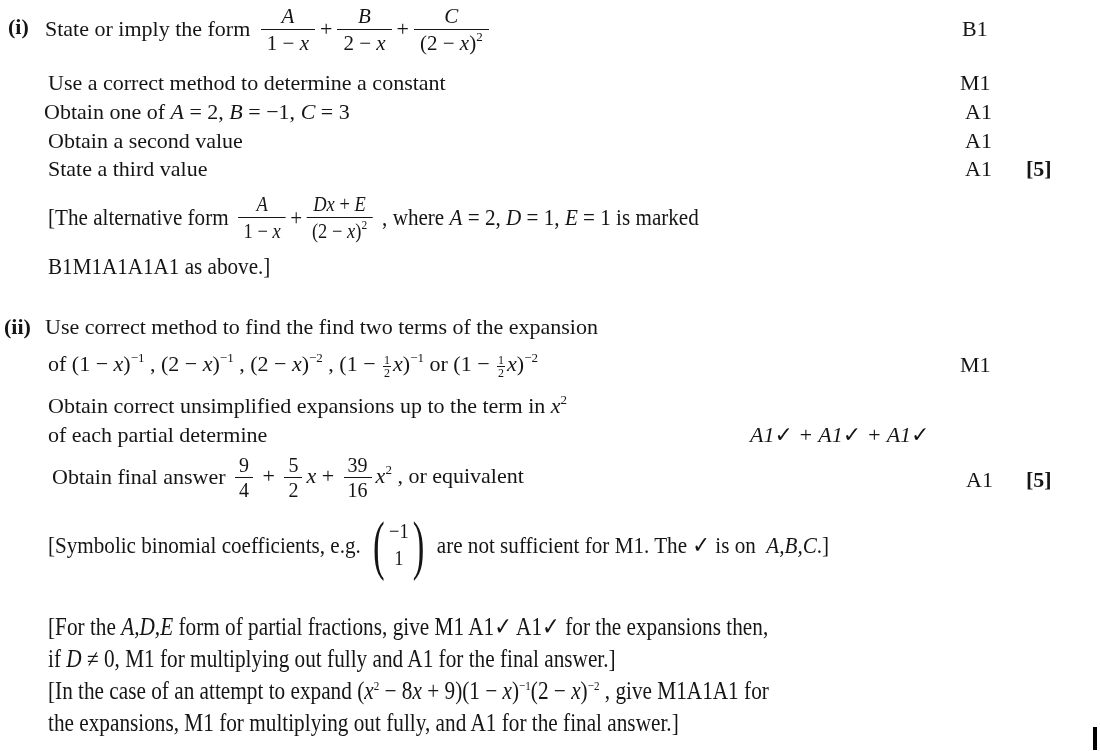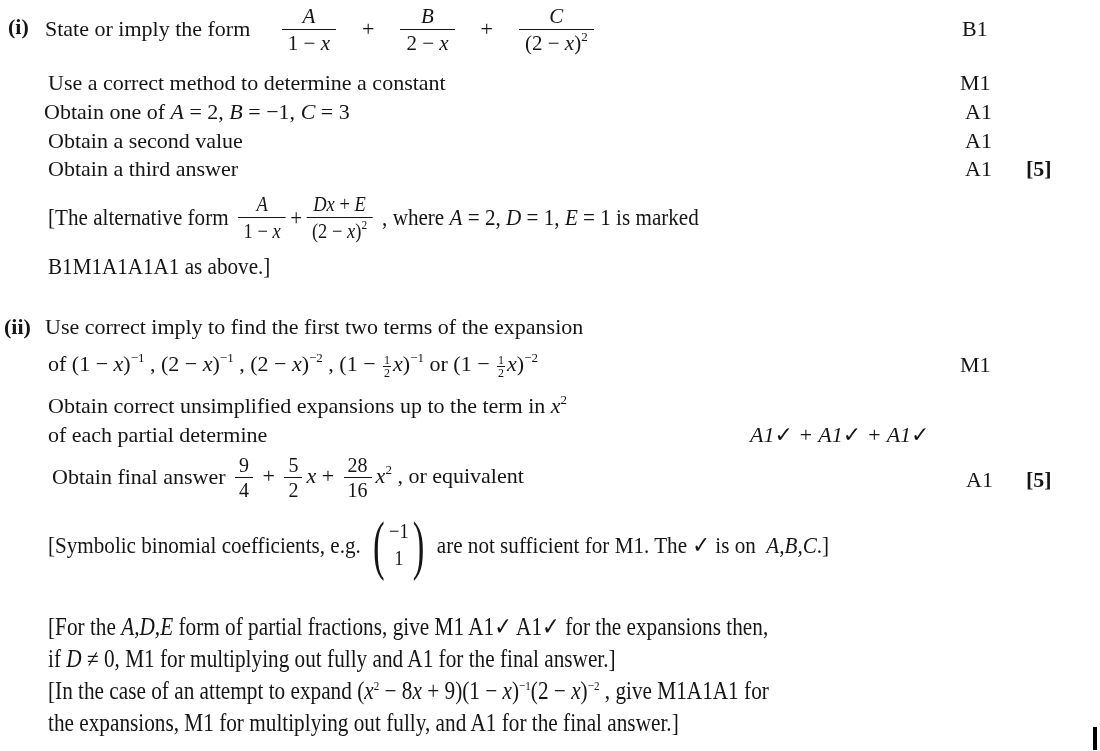--- a/index.html
+++ b/index.html
@@ -35,21 +35,21 @@
   .bcol{display:inline-flex;flex-direction:column;align-items:center;font-size:21px;line-height:27px;}
   .caret{position:absolute;left:1093px;top:727px;width:4px;height:23px;background:#000;}
 </style>
 </head>
 <body>
 
 <div class="page">
 
   <div class="row bold" style="left:8px;top:14px;">(i)</div>
 
-  <div class="row frow" style="left:45px;top:0;height:58px;gap:21px;">
+  <div class="row frow" style="left:45px;top:0;height:58px;">
     <span>State or imply the form </span>
     <span class="frac">
       <span class="fnum"><span class="it">A</span></span>
       <span class="fden"><span>1 − </span><span class="it">x</span></span>
     </span>
     <span>+</span>
     <span class="frac">
       <span class="fnum"><span class="it">B</span></span>
       <span class="fden"><span>2 − </span><span class="it">x</span></span>
     </span>
@@ -63,55 +63,55 @@
 
   <div class="row" style="left:48px;top:70px;">Use a correct method to determine a constant</div>
   <div class="row" style="left:960px;top:70px;">M1</div>
 
   <div class="row" style="left:44px;top:99px;"><span>Obtain one of </span><span class="it">A</span><span> = 2, </span><span class="it">B</span><span> = −1, </span><span class="it">C</span><span> = 3</span></div>
   <div class="row" style="left:965px;top:99px;">A1</div>
 
   <div class="row" style="left:48px;top:128px;text-align:center;">Obtain a second value</div>
   <div class="row" style="left:965px;top:128px;">A1</div>
 
-  <div class="row" style="left:48px;top:156px;">Obtain a third answer</div>
+  <div class="row" style="left:48px;top:156px;">State a third value</div>
   <div class="row" style="left:965px;top:156px;">A1</div>
   <div class="row bold" style="left:1026px;top:156px;">[5]</div>
 
   <div class="row frow cond" style="left:48px;top:188px;height:58px;">
     <span>[The alternative form </span>
     <span class="frac">
       <span class="fnum"><span class="it">A</span></span>
       <span class="fden"><span>1 − </span><span class="it">x</span></span>
     </span>
     <span>+</span>
     <span class="frac">
       <span class="fnum"><span class="it">Dx</span><span> + </span><span class="it">E</span></span>
       <span class="fden"><span>(2 − </span><span class="it">x</span><span>)</span><span class="sp">2</span></span>
     </span>
     <span><span> , where </span><span class="it">A</span><span> = 2, </span><span class="it">D</span><span> = 1, </span><span class="it">E</span><span> = 1 is marked</span></span>
   </div>
   <div class="row cond" style="left:48px;top:251px;">B1M1A1A1A1 as above.]</div>
 
   <div class="row bold" style="left:4px;top:314px;">(ii)</div>
-  <div class="row" style="left:45px;top:314px;">Use correct imply to find the first two terms of the expansion</div>
+  <div class="row" style="left:45px;top:314px;">Use correct method to find the find two terms of the expansion</div>
 
   <div class="row frow" style="left:48px;top:340px;height:50px;">
     <span><span>of (1 − </span><span class="it">x</span><span>)</span><span class="sp">−1</span><span> , (2 − </span><span class="it">x</span><span>)</span><span class="sp">−1</span><span> , (2 − </span><span class="it">x</span><span>)</span><span class="sp">−2</span><span> , (1 − </span><span class="sfrac"><span class="fn">1</span><span class="fd">2</span></span><span class="it">x</span><span>)</span><span class="sp">−1</span><span> or (1 − </span><span class="sfrac"><span class="fn">1</span><span class="fd">2</span></span><span class="it">x</span><span>)</span><span class="sp">−2</span></span>
   </div>
   <div class="row" style="left:960px;top:352px;">M1</div>
 
   <div class="row" style="left:48px;top:393px;"><span>Obtain correct unsimplified expansions up to the term in </span><span class="it">x</span><span class="sp">2</span></div>
 
   <div class="row" style="left:48px;top:422px;">of each partial determine</div>
   <div class="row" style="left:750px;top:422px;font-style:italic;">A1✓ + A1✓ + A1✓</div>
 
   <div class="row frow" style="left:52px;top:449px;height:56px;">
     <span>Obtain final answer </span>
-    <span><span class="frac2"><span class="fn">9</span><span class="fd">4</span></span><span> + </span><span class="frac2"><span class="fn">5</span><span class="fd">2</span></span><span class="it">x</span><span> + </span><span class="frac2"><span class="fn">28</span><span class="fd">16</span></span><span class="it">x</span><span class="sp">2</span><span> , or equivalent</span></span>
+    <span><span class="frac2"><span class="fn">9</span><span class="fd">4</span></span><span> + </span><span class="frac2"><span class="fn">5</span><span class="fd">2</span></span><span class="it">x</span><span> + </span><span class="frac2"><span class="fn">39</span><span class="fd">16</span></span><span class="it">x</span><span class="sp">2</span><span> , or equivalent</span></span>
   </div>
   <div class="row" style="left:966px;top:467px;">A1</div>
   <div class="row bold" style="left:1026px;top:467px;">[5]</div>
 
   <div class="row frow cond" style="left:48px;top:509px;height:72px;">
     <span>[Symbolic binomial coefficients, e.g. </span>
     <span class="binom">
       <span class="bparen">(</span>
       <span class="bcol">
         <span>−1</span>

